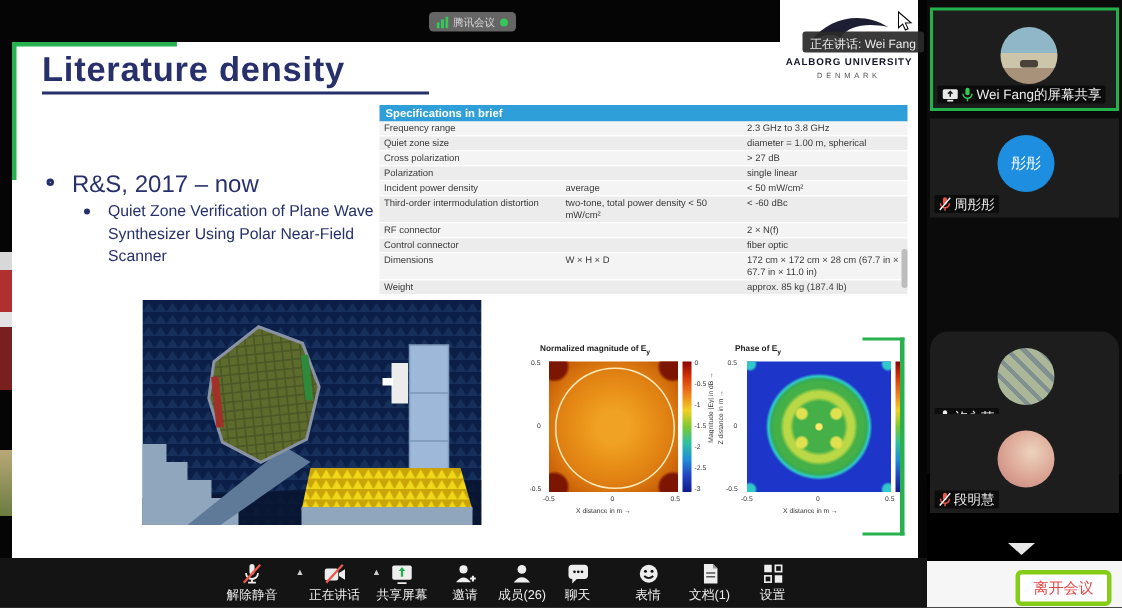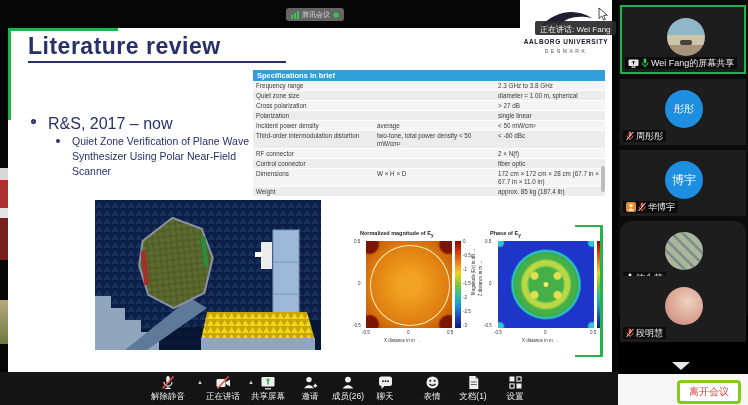--- a/index.html
+++ b/index.html
@@ -100,21 +100,21 @@
     <div class="sliver" style="top:168px;height:12px;background:#d8d8d8;"></div>
     <div class="sliver" style="top:180px;height:28px;background:#b03030;"></div>
     <div class="sliver" style="top:208px;height:10px;background:#e3e3e3;"></div>
     <div class="sliver" style="top:218px;height:42px;background:#7a1f1f;"></div>
     <div class="sliver" style="top:300px;height:44px;background:linear-gradient(#b8a878,#6b7c3f);"></div>
 
     <div id="slide"></div>
     <div class="abs green-accent" style="left:8px;top:28px;width:3px;height:92px;"></div>
     <div class="abs green-accent" style="left:8px;top:28px;width:110px;height:3px;"></div>
 
-    <div id="slide-title">Literature review</div>
+    <div id="slide-title">Literature density</div>
     <div id="title-underline"></div>
 
     <span class="bullet-dot" style="left:31px;top:119px;width:5px;height:5px;"></span>
     <div id="bullet1-text">R&amp;S, 2017 – now</div>
     <span class="bullet-dot" style="left:56px;top:139px;width:4px;height:4px;"></span>
     <div id="spec-table">
       <div id="spec-header">Specifications in brief</div>
       <div class="spec-row">
           <div>Frequency range</div>
           <div></div>
@@ -297,39 +297,20 @@
         <svg width="8" height="10" viewBox="0 0 8 10">
             <rect x="2.6" y="0.5" width="2.8" height="5" rx="1.4" fill="#e8574b"></rect>
             <path d="M1 4.5 a3 3 0 0 0 6 0" stroke="#e8574b" stroke-width="1" fill="none"></path>
             <line x1="4" y1="7.8" x2="4" y2="9.5" stroke="#e8574b" stroke-width="1"></line>
             <line x1="0.5" y1="9" x2="7.5" y2="0.8" stroke="#fff" stroke-width="0.9"></line>
           </svg>
         <span>周彤彤</span>
       </div>
     </div>
 
-    <div class="tile" style="top:150px;">
-      <div class="avatar blue">
-          <span style="font-size:12px;">博宇</span>
-        </div>
-      <div class="chip">
-        <svg width="10" height="10" viewBox="0 0 10 10">
-            <rect width="10" height="10" rx="2" fill="#e88a2f"></rect>
-            <circle cx="5" cy="3.6" r="1.7" fill="#fff"></circle>
-            <path d="M1.8 8.6 q3.2 -4 6.4 0 z" fill="#fff"></path>
-          </svg>
-        <svg width="8" height="10" viewBox="0 0 8 10">
-            <rect x="2.6" y="0.5" width="2.8" height="5" rx="1.4" fill="#e8574b"></rect>
-            <path d="M1 4.5 a3 3 0 0 0 6 0" stroke="#e8574b" stroke-width="1" fill="none"></path>
-            <line x1="4" y1="7.8" x2="4" y2="9.5" stroke="#e8574b" stroke-width="1"></line>
-            <line x1="0.5" y1="9" x2="7.5" y2="0.8" stroke="#fff" stroke-width="0.9"></line>
-          </svg>
-        <span>华博宇</span>
-      </div>
-    </div>
 
     <div class="tile" style="top:221px;border-radius:12px;">
       <div class="avatar" style="background:repeating-linear-gradient(45deg,#cdd6c2 0 5px,#9aa8b8 5px 8px),#d5dac8;background-blend-mode:multiply;"></div>
       <div class="chip">
         <svg width="8" height="10" viewBox="0 0 8 10">
             <rect x="2.6" y="0.5" width="2.8" height="5" rx="1.4" fill="#ececec"></rect>
             <path d="M1 4.5 a3 3 0 0 0 6 0" stroke="#ececec" stroke-width="1" fill="none"></path>
             <line x1="4" y1="7.8" x2="4" y2="9.5" stroke="#ececec" stroke-width="1"></line>
           </svg>
         <span>施永荣</span>

